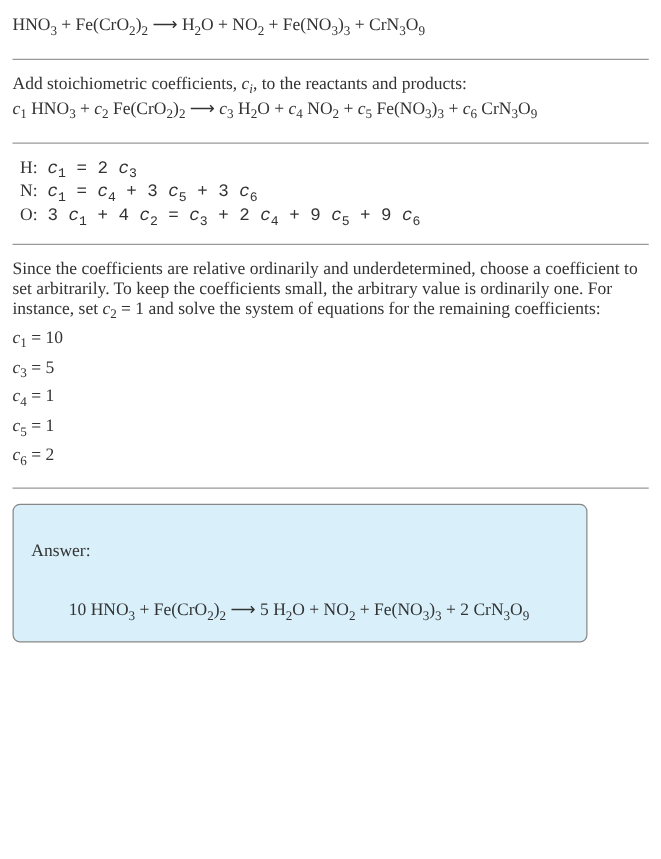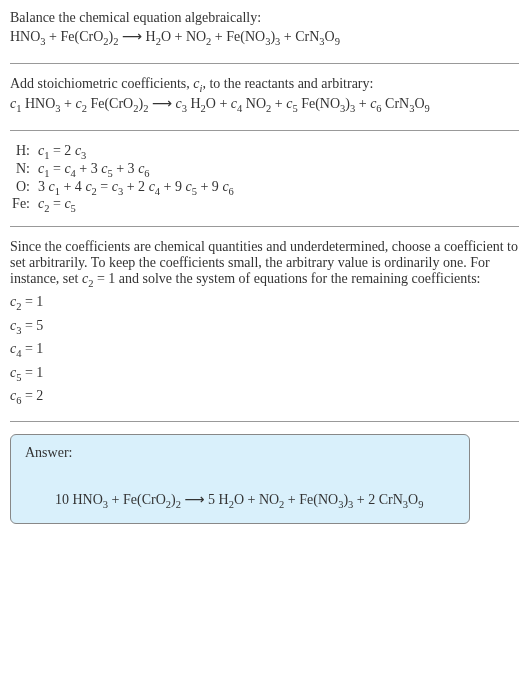--- a/index.html
+++ b/index.html
@@ -35,64 +35,65 @@
       display: table-row;
     }
     .atom-label {
       display: table-cell;
       text-align: right;
       padding-right: 8px;
       min-width: 28px;
     }
     .atom-eq {
       display: table-cell;
+      font-family: Liberation Mono, monospace;
     }
     .coeffs {
       margin-top: 2px;
     }
     .coeff-line {
       line-height: 1.5;
     }
     .answer-box {
       background: #d9f0fb;
       border: 1px solid #888;
       border-radius: 6px;
       padding: 10px 14px;
       margin-top: 6px;
       width: 460px;
     }
     .answer-label {
       margin-bottom: 6px;
+      margin-top: 20px;
     }
     .answer-eq {
       padding-left: 30px;
       margin-top: 28px;
     }
     sub {
       font-size: 0.75em;
     }
     .ital {
       font-style: italic;
     }
   </style>
 </head>
 <body>
 
 <div class="section">
-  <div>Balance the chemical equation algebraically:</div>
   <div class="equation">
     <span>HNO</span><sub>3</sub><span> + Fe(CrO</span><sub>2</sub><span>)</span><sub>2</sub><span> ⟶ H</span><sub>2</sub><span>O + NO</span><sub>2</sub><span> + Fe(NO</span><sub>3</sub><span>)</span><sub>3</sub><span> + CrN</span><sub>3</sub><span>O</span><sub>9</sub>
   </div>
 </div>
 
 <hr>
 
 <div class="section">
   <div>
-    <span>Add stoichiometric coefficients, </span><span class="ital">c</span><sub class="ital">i</sub><span>, to the reactants and arbitrary:</span>
+    <span>Add stoichiometric coefficients, </span><span class="ital">c</span><sub class="ital">i</sub><span>, to the reactants and products:</span>
   </div>
   <div class="equation">
     <span class="ital">c</span><sub>1</sub><span> HNO</span><sub>3</sub><span> + </span><span class="ital">c</span><sub>2</sub><span> Fe(CrO</span><sub>2</sub><span>)</span><sub>2</sub><span> ⟶ </span><span class="ital">c</span><sub>3</sub><span> H</span><sub>2</sub><span>O + </span><span class="ital">c</span><sub>4</sub><span> NO</span><sub>2</sub><span> + </span><span class="ital">c</span><sub>5</sub><span> Fe(NO</span><sub>3</sub><span>)</span><sub>3</sub><span> + </span><span class="ital">c</span><sub>6</sub><span> CrN</span><sub>3</sub><span>O</span><sub>9</sub>
   </div>
 </div>
 
 <hr>
 
 <div class="section">
   <div class="atoms-table">
@@ -101,35 +102,31 @@
       <div class="atom-eq"><span class="ital">c</span><sub>1</sub><span> = 2 </span><span class="ital">c</span><sub>3</sub></div>
     </div>
     <div class="atom-row">
       <div class="atom-label">N:</div>
       <div class="atom-eq"><span class="ital">c</span><sub>1</sub><span> = </span><span class="ital">c</span><sub>4</sub><span> + 3 </span><span class="ital">c</span><sub>5</sub><span> + 3 </span><span class="ital">c</span><sub>6</sub></div>
     </div>
     <div class="atom-row">
       <div class="atom-label">O:</div>
       <div class="atom-eq"><span>3 </span><span class="ital">c</span><sub>1</sub><span> + 4 </span><span class="ital">c</span><sub>2</sub><span> = </span><span class="ital">c</span><sub>3</sub><span> + 2 </span><span class="ital">c</span><sub>4</sub><span> + 9 </span><span class="ital">c</span><sub>5</sub><span> + 9 </span><span class="ital">c</span><sub>6</sub></div>
     </div>
-    <div class="atom-row">
-      <div class="atom-label">Fe:</div>
-      <div class="atom-eq"><span class="ital">c</span><sub>2</sub><span> = </span><span class="ital">c</span><sub>5</sub></div>
-    </div>
   </div>
 </div>
 
 <hr>
 
 <div class="section">
   <div>
-    <span>Since the coefficients are chemical quantities and underdetermined, choose a coefficient to set arbitrarily. To keep the coefficients small, the arbitrary value is ordinarily one. For instance, set </span><span class="ital">c</span><sub>2</sub><span> = 1 and solve the system of equations for the remaining coefficients:</span>
+    <span>Since the coefficients are relative ordinarily and underdetermined, choose a coefficient to set arbitrarily. To keep the coefficients small, the arbitrary value is ordinarily one. For instance, set </span><span class="ital">c</span><sub>2</sub><span> = 1 and solve the system of equations for the remaining coefficients:</span>
   </div>
   <div class="coeffs">
-    <div class="coeff-line"><span class="ital">c</span><sub>2</sub><span> = 1</span></div>
+    <div class="coeff-line"><span class="ital">c</span><sub>1</sub><span> = 10</span></div>
     <div class="coeff-line"><span class="ital">c</span><sub>3</sub><span> = 5</span></div>
     <div class="coeff-line"><span class="ital">c</span><sub>4</sub><span> = 1</span></div>
     <div class="coeff-line"><span class="ital">c</span><sub>5</sub><span> = 1</span></div>
     <div class="coeff-line"><span class="ital">c</span><sub>6</sub><span> = 2</span></div>
   </div>
 </div>
 
 <hr>
 
 <div class="section">

